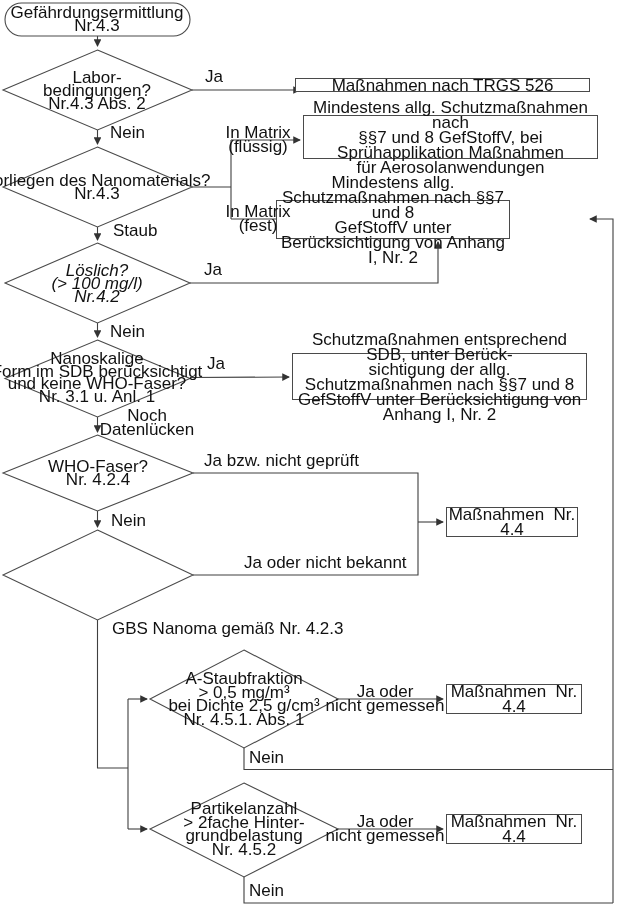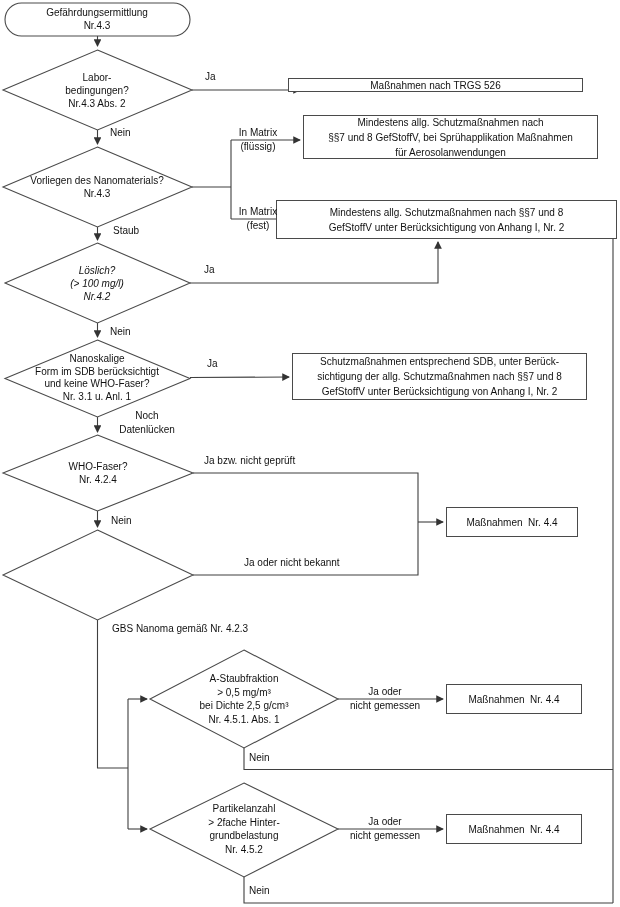--- a/index.html
+++ b/index.html
@@ -1,18 +1,18 @@
 <!DOCTYPE html>
 <html><head>
 <meta charset="utf-8">
 <style>
   html,body { margin:0; padding:0; background:#fff; }
   .canvas {
     position:relative; width:620px; height:907px; background:#ffffff;
-    font-family:"Liberation Sans", sans-serif; font-size:10px; color:#111;
+    font-family:"Liberation Sans", sans-serif; font-size:17px; color:#111;
     overflow:hidden;
   }
   .wires { position:absolute; left:0; top:0; width:620px; height:907px; }
   .node-shape { fill:#ffffff; stroke:#4a4a4a; stroke-width:1.1; }
   .edge { fill:none; stroke:#3f3f3f; stroke-width:1.1; }
   .txt {
     position:absolute; white-space:pre-wrap; text-align:center;
     transform:translate(-50%,-50%); line-height:13px;
   }
   .action {
@@ -92,25 +92,25 @@
 Nr. 4.2.4</div>
   <div class="txt" style="left:244px; top:699px; line-height:13.5px;">A-Staubfraktion
 &gt; 0,5 mg/m³
 bei Dichte 2,5 g/cm³
 Nr. 4.5.1. Abs. 1</div>
   <div class="txt" style="left:244px; top:829px; line-height:13.5px;">Partikelanzahl
 &gt; 2fache Hinter-
 grundbelastung
 Nr. 4.5.2</div>
 
-  <div class="action" style="left:288px; top:78px; width:295px; height:14px;">Maßnahmen nach TRGS 526</div>
+  <div class="action" style="left:295px; top:78px; width:295px; height:14px;">Maßnahmen nach TRGS 526</div>
   <div class="action" style="left:303px; top:115px; width:295px; height:44px;">Mindestens allg. Schutzmaßnahmen nach
 §§7 und 8 GefStoffV, bei Sprühapplikation Maßnahmen
 für Aerosolanwendungen</div>
-  <div class="action" style="left:276px; top:200px; width:341px; height:39px;">Mindestens allg. Schutzmaßnahmen nach §§7 und 8
+  <div class="action" style="left:276px; top:200px; width:234px; height:39px;">Mindestens allg. Schutzmaßnahmen nach §§7 und 8
 GefStoffV unter Berücksichtigung von Anhang I, Nr. 2</div>
   <div class="action" style="left:292px; top:353px; width:295px; height:47px;">Schutzmaßnahmen entsprechend SDB, unter Berück-
 sichtigung der allg. Schutzmaßnahmen nach §§7 und 8
 GefStoffV unter Berücksichtigung von Anhang I, Nr. 2</div>
   <div class="action" style="left:446px; top:507px; width:132px; height:30px;">Maßnahmen  Nr. 4.4</div>
   <div class="action" style="left:446px; top:684px; width:136px; height:30px;">Maßnahmen  Nr. 4.4</div>
   <div class="action" style="left:446px; top:814px; width:136px; height:30px;">Maßnahmen  Nr. 4.4</div>
 
   <div class="elabel" style="left:205px; top:70px;">Ja</div>
   <div class="elabel" style="left:110px; top:126px;">Nein</div>

